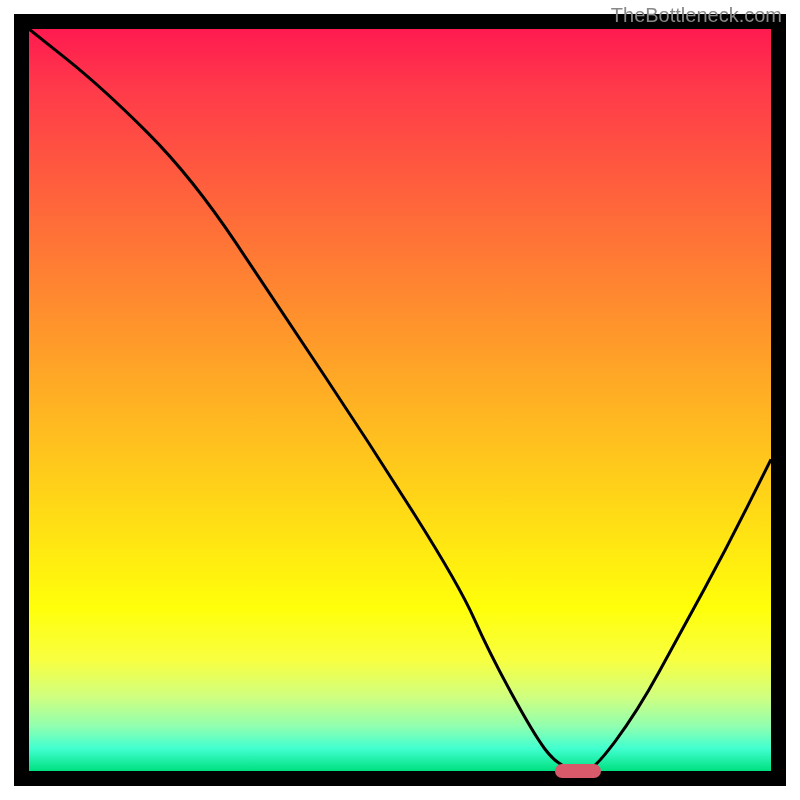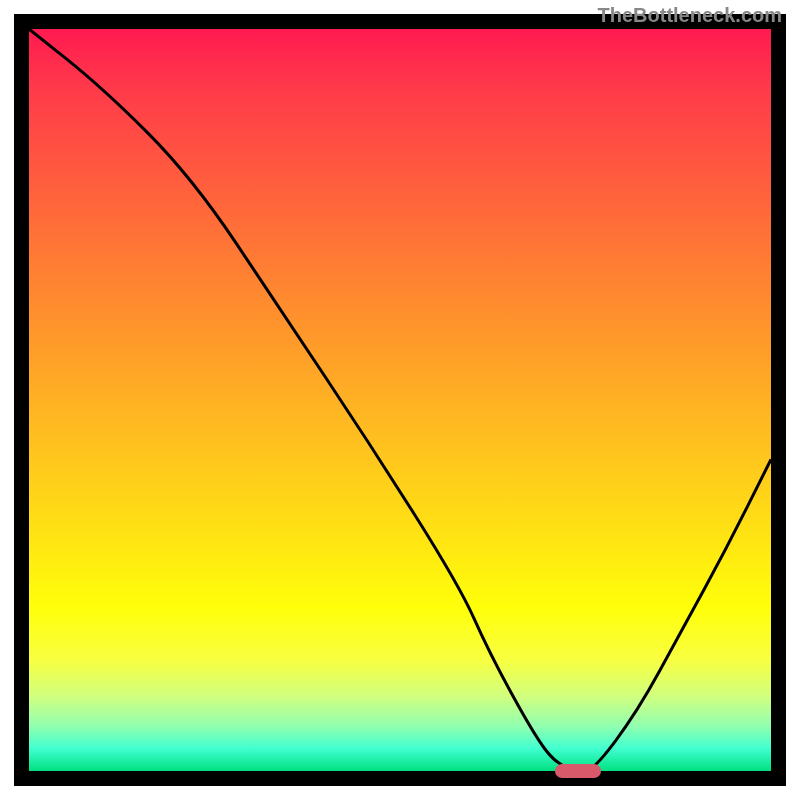--- a/index.html
+++ b/index.html
@@ -8,21 +8,21 @@
     height: 800px;
     background: #ffffff;
     position: relative;
     font-family: Arial, sans-serif;
   }
   .watermark {
     position: absolute;
     top: 4px;
     right: 18px;
     font-size: 20px;
-    font-weight: bold;
+    font-weight: normal;
     color: #888888;
     z-index: 10;
   }
   .chart-container {
     position: absolute;
     top: 0;
     left: 0;
     width: 800px;
     height: 800px;
   }

